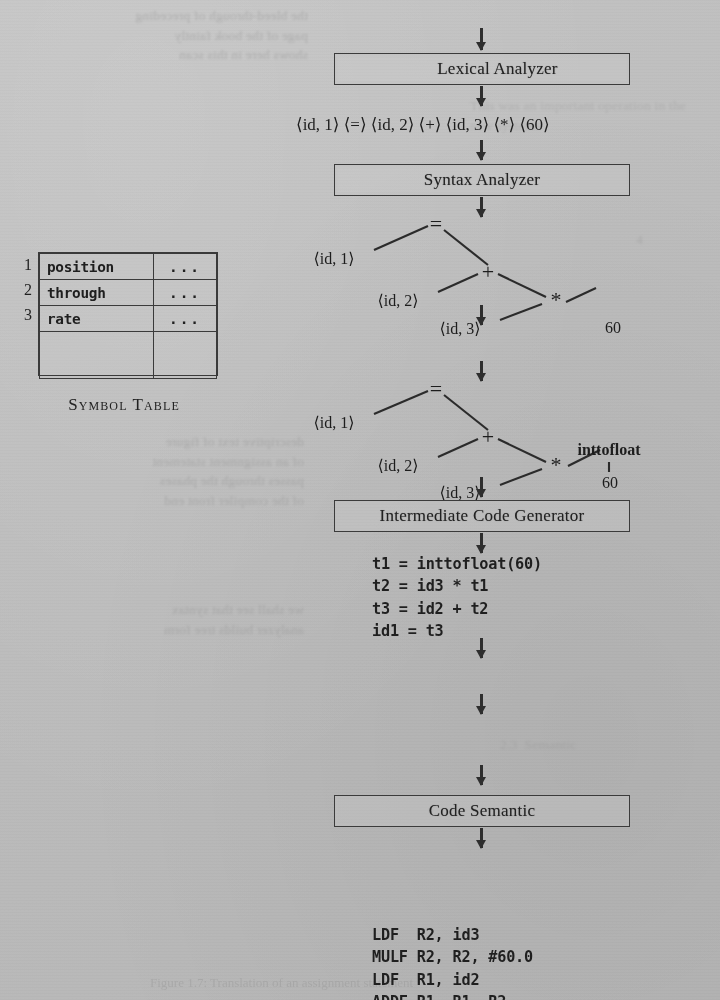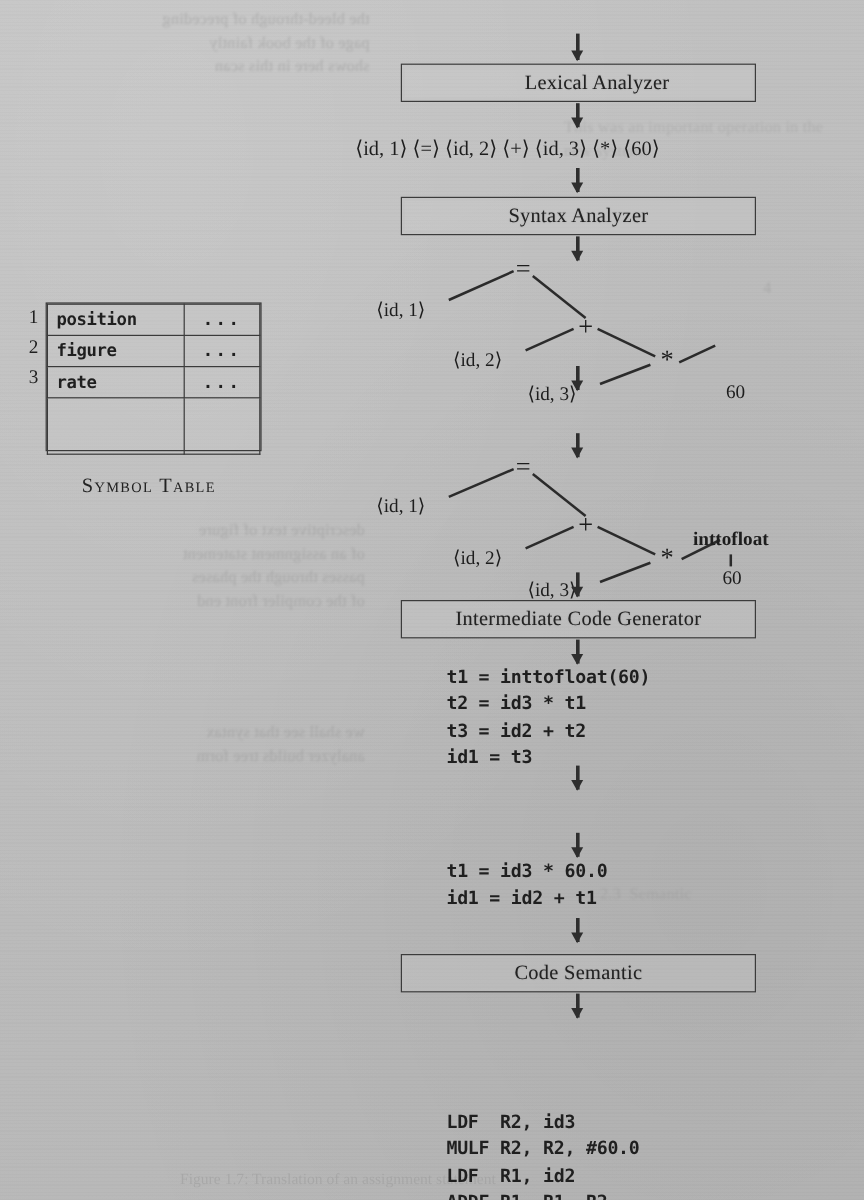--- a/index.html
+++ b/index.html
@@ -286,22 +286,20 @@
   <div class="code" style="left:372px; top:553px;" id="ic-block">t1 = inttofloat(60)
 t2 = id3 * t1
 t3 = id2 + t2
 id1 = t3</div>
 
   <div class="arrow" style="top:638px; height:20px;"></div>
 
 
   <div class="arrow" style="top:694px; height:20px;"></div>
 
-  <div class="code" style="left:372px; top:715px;" id="oc-block">t1 = id3 * 60.0
-id1 = id2 + t1</div>
 
   <div class="arrow" style="top:765px; height:20px;"></div>
 
   <div class="phase-box" style="top:795px;">Code Semantic</div>
 
   <div class="arrow" style="top:828px; height:20px;"></div>
 
   <div class="code" style="left:372px; top:888px;margin-top:36px;" id="tc-block">LDF  R2, id3
 MULF R2, R2, #60.0
 LDF  R1, id2
@@ -309,21 +307,21 @@
 STF  id1, R1</div>
 
   <div id="symtab">
     <table>
       <tbody id="symtab-body">
           <tr>
             <td>position</td>
             <td class="dots">...</td>
           </tr>
           <tr>
-            <td>figure</td>
+            <td>through</td>
             <td class="dots">...</td>
           </tr>
           <tr>
             <td>rate</td>
             <td class="dots">...</td>
           </tr>
           <tr>
             <td class="blank"></td>
             <td class="dots blank"></td>
           </tr>

